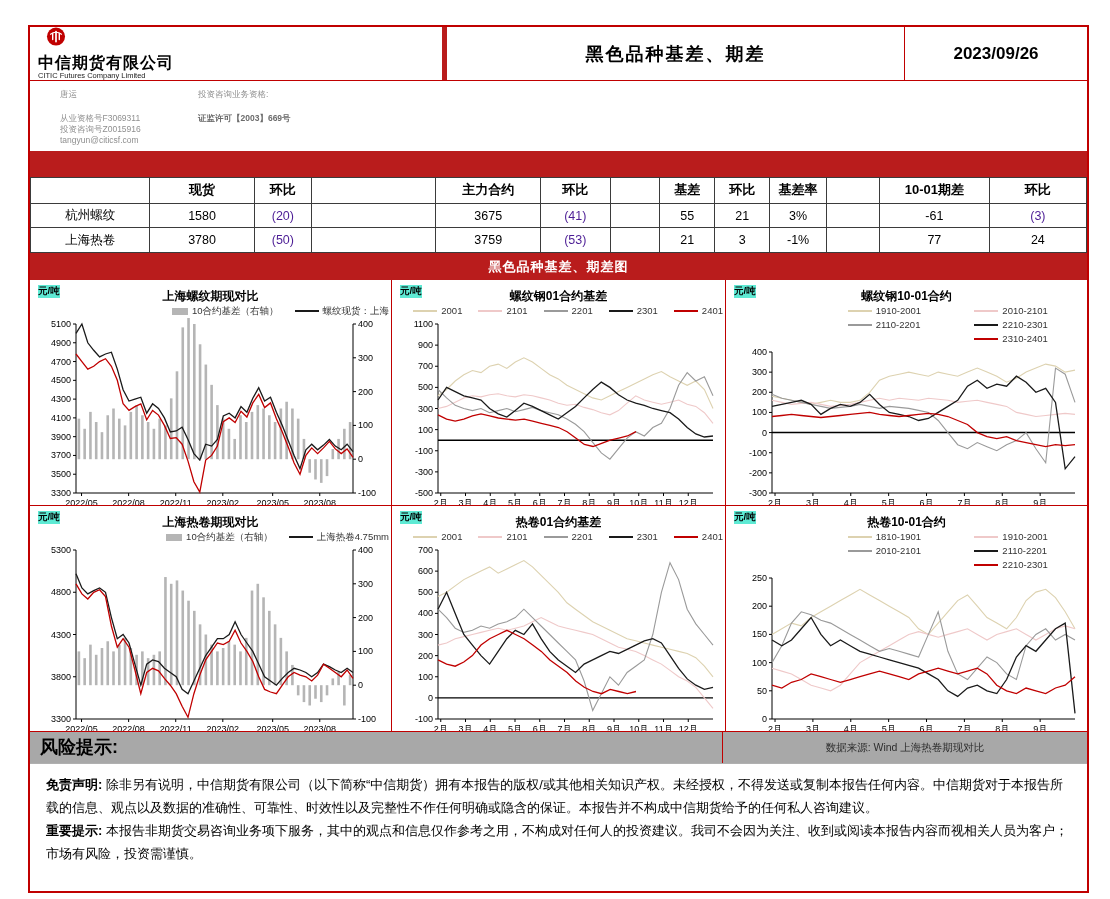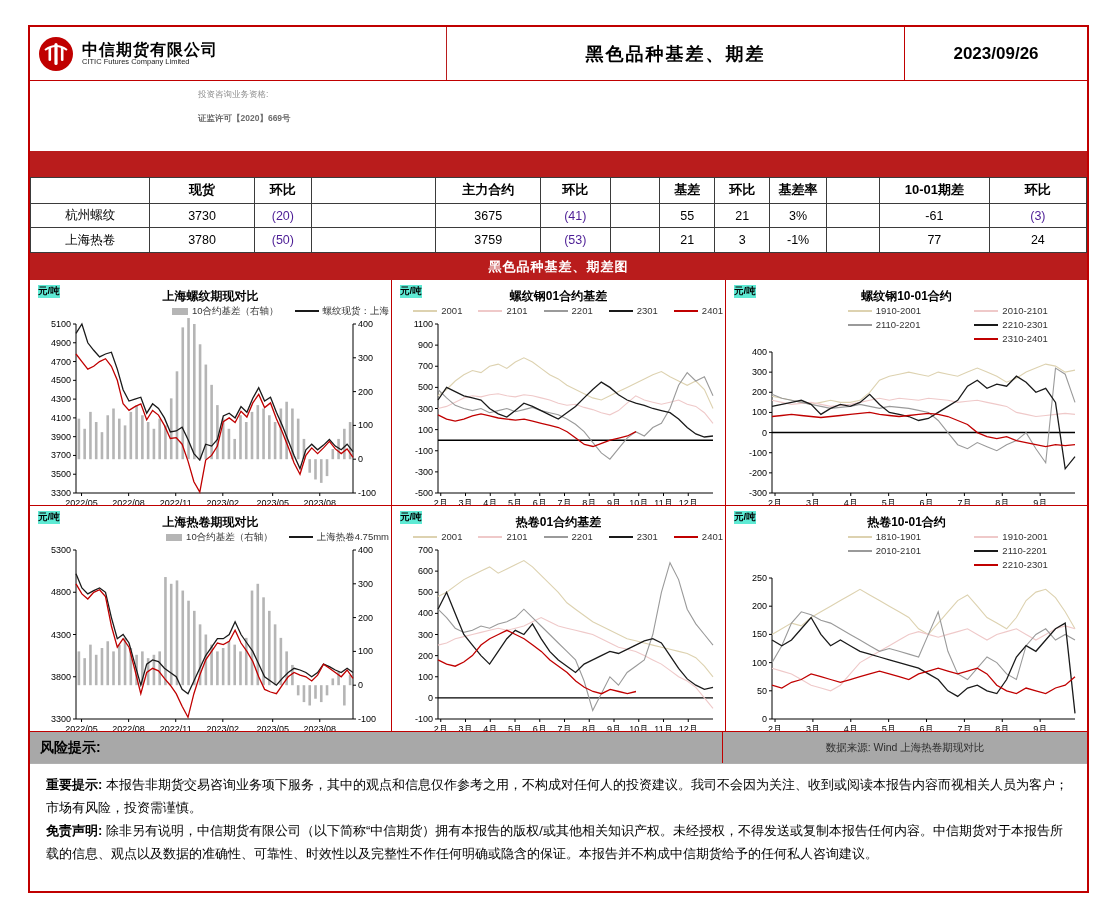--- a/index.html
+++ b/index.html
@@ -1,21 +1,21 @@
 <!DOCTYPE html>
 <html><head>
 <meta charset="utf-8">
 <style>
   html,body{margin:0;padding:0;background:#ffffff;}
   body{width:1110px;height:899px;position:relative;font-family:"Liberation Sans","DejaVu Sans",sans-serif;color:#000;}
   .frame{position:absolute;left:28px;top:25px;width:1061px;height:868px;border:2px solid #c00000;box-sizing:border-box;display:flex;flex-direction:column;background:#fff;}
 
   
   .hdr{display:flex;height:53px;border-bottom:1px solid #c00000;flex:0 0 auto;}
-  .hdr-logo{width:417px;display:flex;align-items:center;gap:8px;padding-left:8px;box-sizing:border-box;border-right:1px solid #b91c1c;}
+  .hdr-logo{width:417px;display:flex;align-items:flex-start;gap:8px;padding-left:8px;box-sizing:border-box;border-right:5px solid #b91c1c;flex-direction:column;}
   .logo-names{display:flex;flex-direction:column;line-height:1.1;}
   .cn-name{font-size:16px;font-weight:bold;letter-spacing:1px;}
   .en-name{font-size:7.5px;color:#222;}
   .hdr-title{flex:1;display:flex;align-items:center;justify-content:center;font-size:18px;font-weight:bold;letter-spacing:2px;border-right:1px solid #c00000;}
   .hdr-date{width:182px;display:flex;align-items:center;justify-content:center;font-size:17px;font-weight:bold;}
 
   
   .info{height:70px;flex:0 0 auto;position:relative;font-size:8.5px;color:#8f8f8f;}
   .info .c1{position:absolute;left:30px;top:8px;line-height:11px;}
   .info .c1 .nm{margin-bottom:13px;}
@@ -40,21 +40,21 @@
   .c-unit{position:absolute;left:8px;top:5px;font-size:9.5px;font-weight:bold;background:#5eead4;z-index:2;}
   .c-legend{display:flex;justify-content:flex-end;align-items:center;flex-wrap:wrap;font-size:9.5px;color:#333;column-gap:16px;line-height:14px;}
   .c-legend .li{white-space:nowrap;display:flex;align-items:center;}
   .c-legend .sw{display:inline-block;margin-right:4px;}
   .c-legend .sw.line{width:24px;height:2px;}
   .c-legend .sw.bar{width:16px;height:7px;}
   .chart-svg{display:block;}
 
   
   .riskbar{height:31px;background:#a8a8a8;display:flex;flex:0 0 auto;border-bottom:1px solid #b0b0b0;}
-  .riskbar .rl{flex:1;font-weight:bold;font-size:14px;line-height:31px;padding-left:10px;}
+  .riskbar .rl{flex:1;font-weight:bold;font-size:18px;line-height:31px;padding-left:10px;}
   .riskbar .rr{width:365px;border-left:1px solid #c00000;box-sizing:border-box;display:flex;align-items:center;justify-content:center;font-size:10.5px;color:#2e2e2e;}
 
   
   .disc{flex:1;padding:9px 16px 0 16px;font-size:13px;line-height:1.78;}
   .disc b{font-weight:bold;}
 </style>
 </head>
 <body>
 
 <div class="frame">
@@ -71,23 +71,29 @@
       <div class="logo-names">
         <span class="cn-name">中信期货有限公司</span>
         <span class="en-name">CITIC Futures Company Limited</span>
       </div>
     </div>
     <div class="hdr-title">黑色品种基差、期差</div>
     <div class="hdr-date">2023/09/26</div>
   </div>
 
   <div class="info">
+    <div class="c1">
+      <div class="nm">唐运</div>
+      <div>从业资格号F3069311</div>
+      <div>投资咨询号Z0015916</div>
+      <div>tangyun@citicsf.com</div>
+    </div>
     <div class="c2">
       <div>投资咨询业务资格:</div>
-      <div class="lic">证监许可【2020】669号</div>
+      <div class="lic">证监许可【2003】669号</div>
     </div>
   </div>
 
   <div class="banner banner1"></div>
 
   <table class="quote">
     <colgroup>
       <col style="width:11.3%">
         <col style="width:9.9%">
         <col style="width:5.4%">
@@ -113,21 +119,21 @@
       <th></th>
       <th>基差</th>
       <th>环比</th>
       <th>基差率</th>
       <th></th>
       <th>10-01期差</th>
       <th>环比</th>
     </tr>
     <tr>
       <td>杭州螺纹</td>
-      <td>3730</td>
+      <td>1580</td>
       <td class="red">(20)</td>
       <td></td>
       <td>3675</td>
       <td class="red">(41)</td>
       <td></td>
       <td>55</td>
       <td>21</td>
       <td>3%</td>
       <td></td>
       <td>-61</td>
@@ -654,17 +660,17 @@
         </svg>
       </div>
   </div>
 
   <div class="riskbar">
     <div class="rl">风险提示:</div>
     <div class="rr">数据来源: Wind 上海热卷期现对比</div>
   </div>
 
   <div class="disc">
+    <div><b>免责声明:</b> <span>除非另有说明，中信期货有限公司（以下简称“中信期货）拥有本报告的版权/或其他相关知识产权。未经授权，不得发送或复制本报告任何内容。中信期货对于本报告所载的信息、观点以及数据的准确性、可靠性、时效性以及完整性不作任何明确或隐含的保证。本报告并不构成中信期货给予的任何私人咨询建议。</span></div>
     <div><b>重要提示:</b> <span>本报告非期货交易咨询业务项下服务，其中的观点和信息仅作参考之用，不构成对任何人的投资建议。我司不会因为关注、收到或阅读本报告内容而视相关人员为客户；市场有风险，投资需谨慎。</span></div>
-    <div><b>免责声明:</b> <span>除非另有说明，中信期货有限公司（以下简称“中信期货）拥有本报告的版权/或其他相关知识产权。未经授权，不得发送或复制本报告任何内容。中信期货对于本报告所载的信息、观点以及数据的准确性、可靠性、时效性以及完整性不作任何明确或隐含的保证。本报告并不构成中信期货给予的任何私人咨询建议。</span></div>
   </div>
 
 </div>
 
 </body></html>

